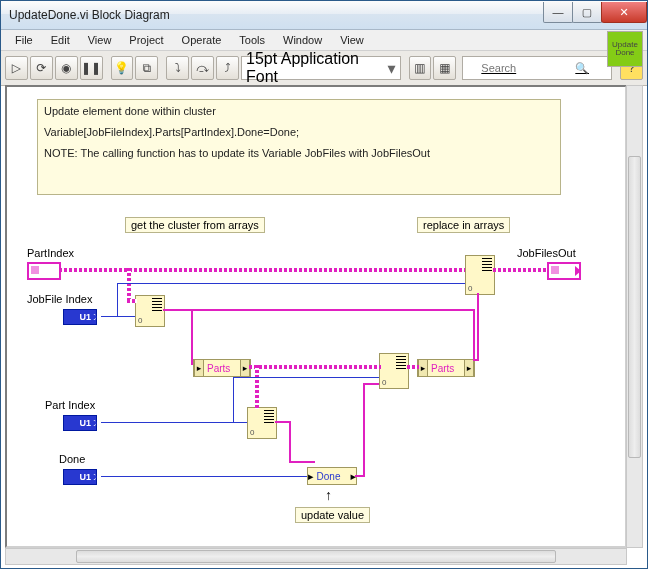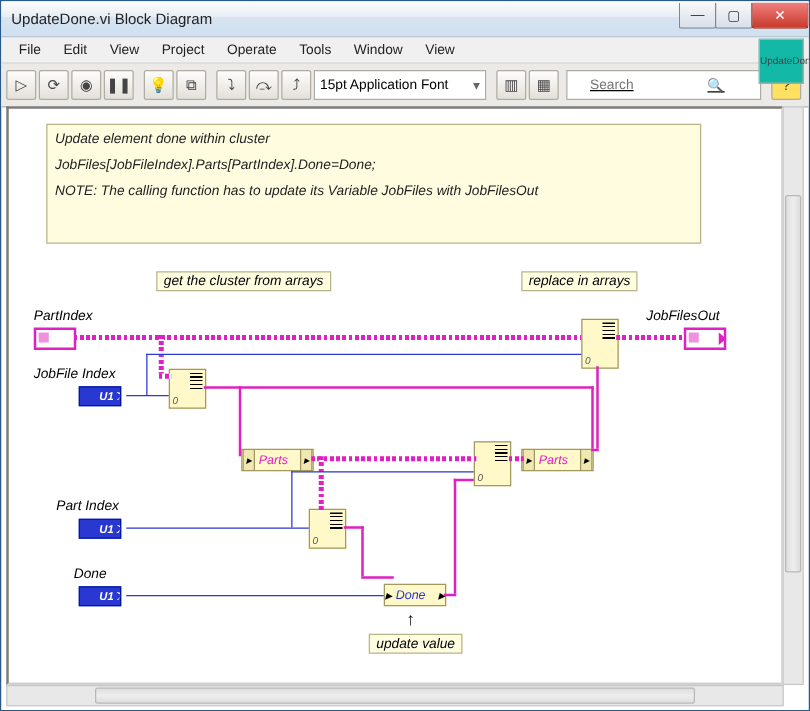--- a/index.html
+++ b/index.html
@@ -7,27 +7,27 @@
 .titlebar{height:28px;background:linear-gradient(180deg,#fcfcfc 0%,#e8eef5 45%,#d8e4f0 46%,#cfe0f0 100%);border-bottom:1px solid #a8b8c8;display:flex;align-items:center;padding:0 0 0 8px;color:#222;font-size:12px;}
 .titlebar .title{flex:1;}
 .winbtns{display:flex;height:20px;margin-top:-6px;}
 .winbtn{width:28px;height:20px;border:1px solid #7a8a9a;border-top:none;margin-left:-1px;background:linear-gradient(180deg,#f8f8f8,#d8e0ea);display:flex;align-items:center;justify-content:center;font-family:Arial;font-size:11px;color:#333;border-radius:0 0 2px 2px;}
 .winbtn.close{background:linear-gradient(180deg,#f08080,#c83a2a);color:#fff;width:44px;border-color:#a03020;border-radius:0 0 3px 3px;}
 .menubar{height:20px;background:#f0f0f0;display:flex;align-items:center;padding:0 6px;gap:2px;border-bottom:1px solid #d0d0d0;}
 .menuitem{padding:2px 8px;color:#222;cursor:default;}
 .toolbar{height:34px;background:#eceae6;border-bottom:1px solid #bcb8b0;display:flex;align-items:center;padding:0 4px;gap:2px;}
 .tbtn{width:22px;height:22px;border:1px solid #b0aca4;background:linear-gradient(180deg,#fdfdfd,#e4e0d8);display:flex;align-items:center;justify-content:center;border-radius:2px;font-size:12px;color:#444;}
 .tbtn.group-start{margin-left:6px}
-.fontbox{height:22px;border:1px solid #b0aca4;background:#fff;display:flex;align-items:center;padding:0 4px;font-size:11px;min-width:128px;}
+.fontbox{height:22px;border:1px solid #b0aca4;background:#fff;display:flex;align-items:center;padding:0 4px;font-size:16px;min-width:128px;}
 .fontbox .dd{margin-left:auto;color:#666;}
 .searchbox{height:22px;border:1px solid #b0aca4;background:#fff;display:flex;align-items:center;padding:0 16px;width:122px;margin-left:4px;text-decoration:underline;}
 .searchbox input{border:none;outline:none;width:92px;font-size:11px;color:#888;background:transparent;}
-.iconbox{width:34px;height:34px;border:1px solid #b0aca4;background:#14b8a6;font-size:8px;display:flex;flex-direction:row;align-items:center;justify-content:flex-start;line-height:1;color:#444;position:absolute;right:4px;top:30px;}
+.iconbox{width:34px;height:34px;border:1px solid #b0aca4;background:#84cc16;font-size:8px;display:flex;flex-direction:column;align-items:center;justify-content:center;line-height:1;color:#444;position:absolute;right:4px;top:30px;}
 .canvas-wrap{position:absolute;left:4px;right:20px;top:84px;bottom:20px;border:2px inset #d0d0d0;background:#fff;overflow:hidden;}
-.canvas{position:relative;width:100%;height:100%;font-style:italic;}
+.canvas{position:relative;width:100%;height:100%;}
 .vscroll{position:absolute;right:4px;top:84px;bottom:20px;width:15px;background:#e8e8e8;border:1px solid #c8c8c8;}
 .vthumb{position:absolute;left:1px;right:1px;top:70px;height:300px;background:linear-gradient(90deg,#ddd,#eee,#ddd);border:1px solid #b8b8b8;border-radius:2px;}
 .hscroll{position:absolute;left:4px;right:20px;bottom:3px;height:15px;background:#e8e8e8;border:1px solid #c8c8c8;}
 .hthumb{position:absolute;top:1px;bottom:1px;left:70px;right:70px;background:linear-gradient(180deg,#ddd,#eee,#ddd);border:1px solid #b8b8b8;border-radius:2px;}
 
 .comment{position:absolute;left:30px;top:12px;width:510px;height:86px;background:#fffce0;border:1px solid #b8b48a;padding:4px 6px;font-size:11px;color:#222;line-height:1.35;}
 .freelabel{position:absolute;background:#fffce0;border:1px solid #b8b48a;padding:1px 5px;font-size:11px;}
 .ctl-label{position:absolute;font-size:11px;color:#000;}
 .u16{position:absolute;width:32px;height:14px;background:#2838d0;border:1px solid #0018a0;color:#fff;font-size:9px;font-weight:bold;display:flex;align-items:center;justify-content:flex-end;}
 .u16::after{content:"";position:absolute;right:-6px;top:2px;border:5px solid transparent;border-left:6px solid #2838d0;}
@@ -104,21 +104,21 @@
     <span>Update</span>
     <span>Done</span>
   </div>
 
   <div class="canvas-wrap">
     <div class="canvas">
 
       <div class="comment">
         <div>Update element done within cluster</div>
         <div style="height:6px"></div>
-        <div>JobFiles[JobFileIndex].Parts[PartIndex].Done=Done;</div>
+        <div>Variable[JobFileIndex].Parts[PartIndex].Done=Done;</div>
         <div style="height:6px"></div>
         <div>NOTE: The calling function has to update its Variable JobFiles with JobFilesOut</div>
       </div>
 
       <div class="freelabel" style="left:118px;top:130px;">get the cluster from arrays</div>
       <div class="freelabel" style="left:410px;top:130px;">replace in arrays</div>
       <div class="freelabel" style="left:288px;top:420px;">update value</div>
       <div class="arrow-up" style="left:318px;top:400px;">↑</div>
 
       <div class="ctl-label" style="left:20px;top:160px;">PartIndex</div>

